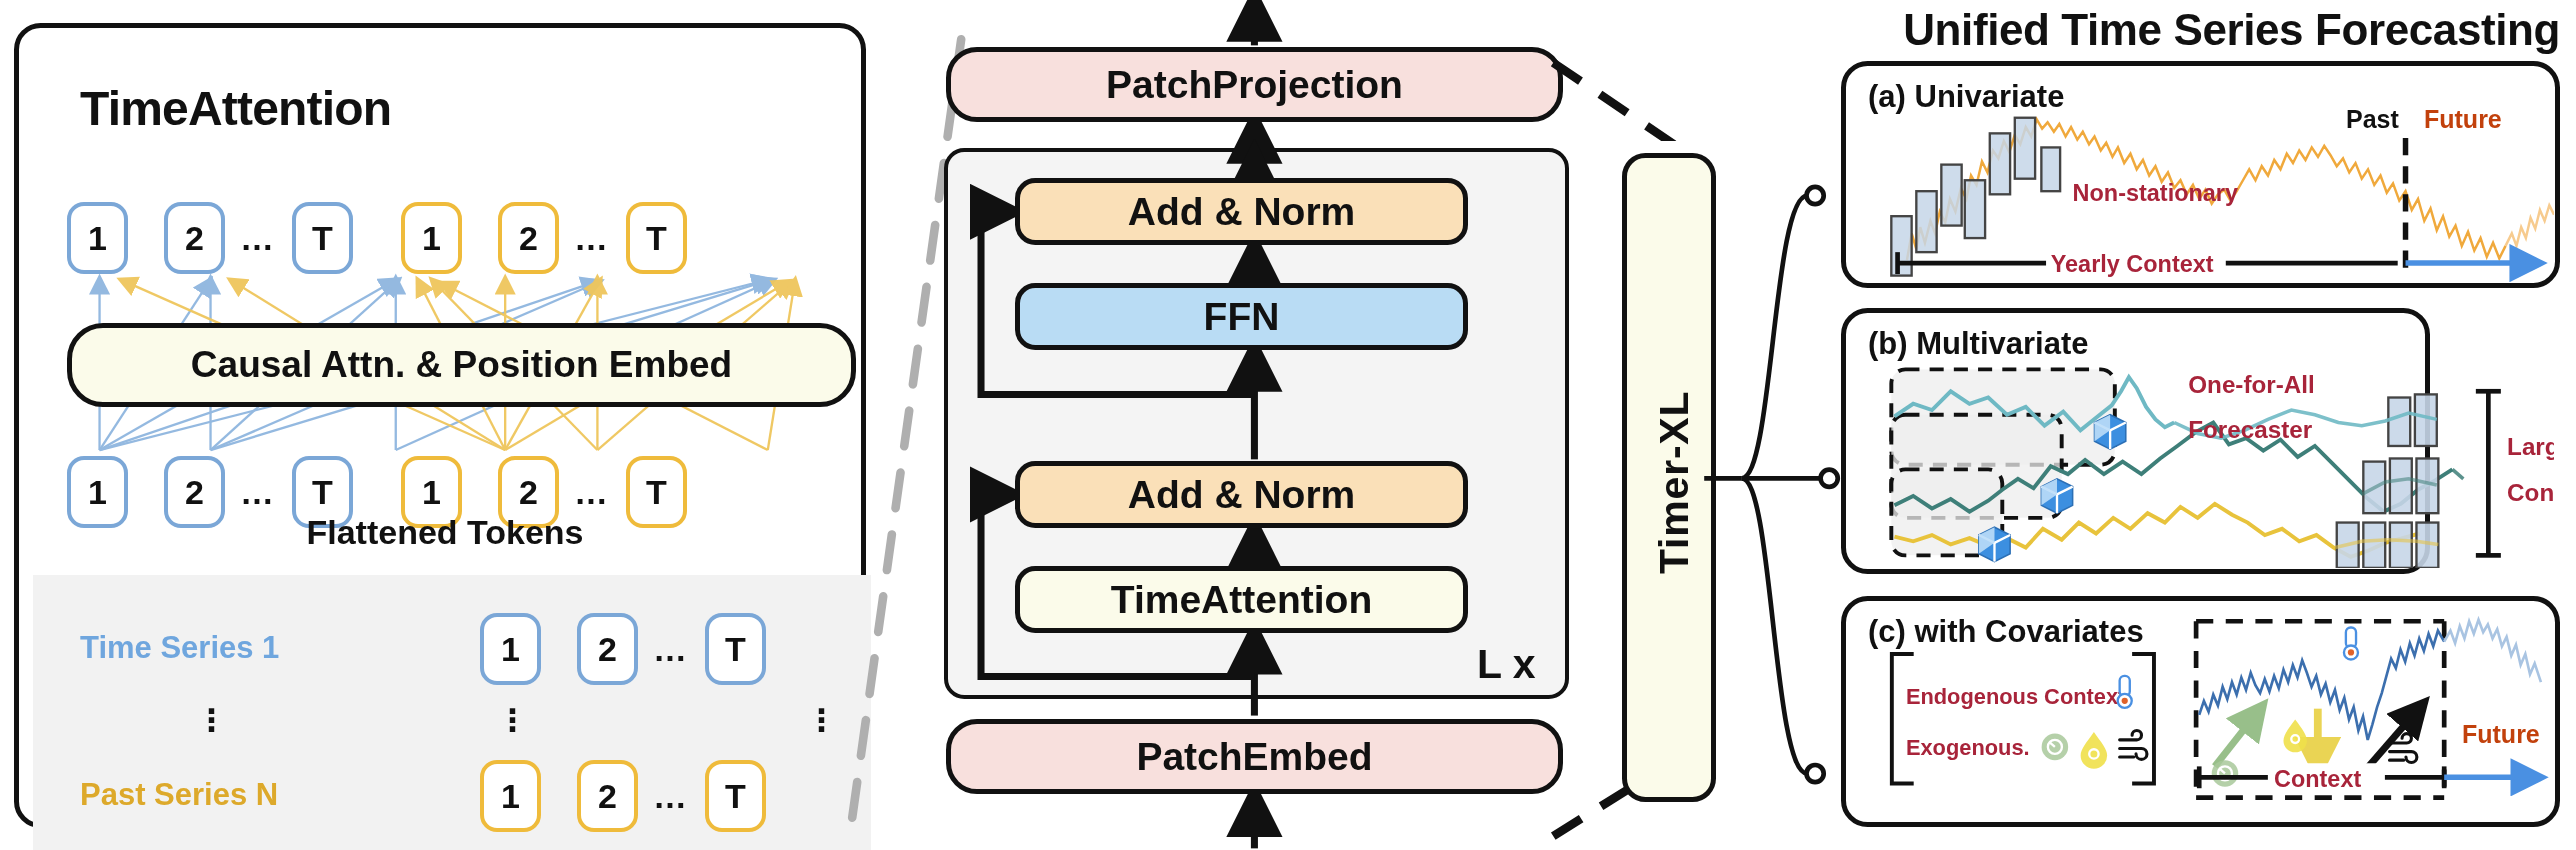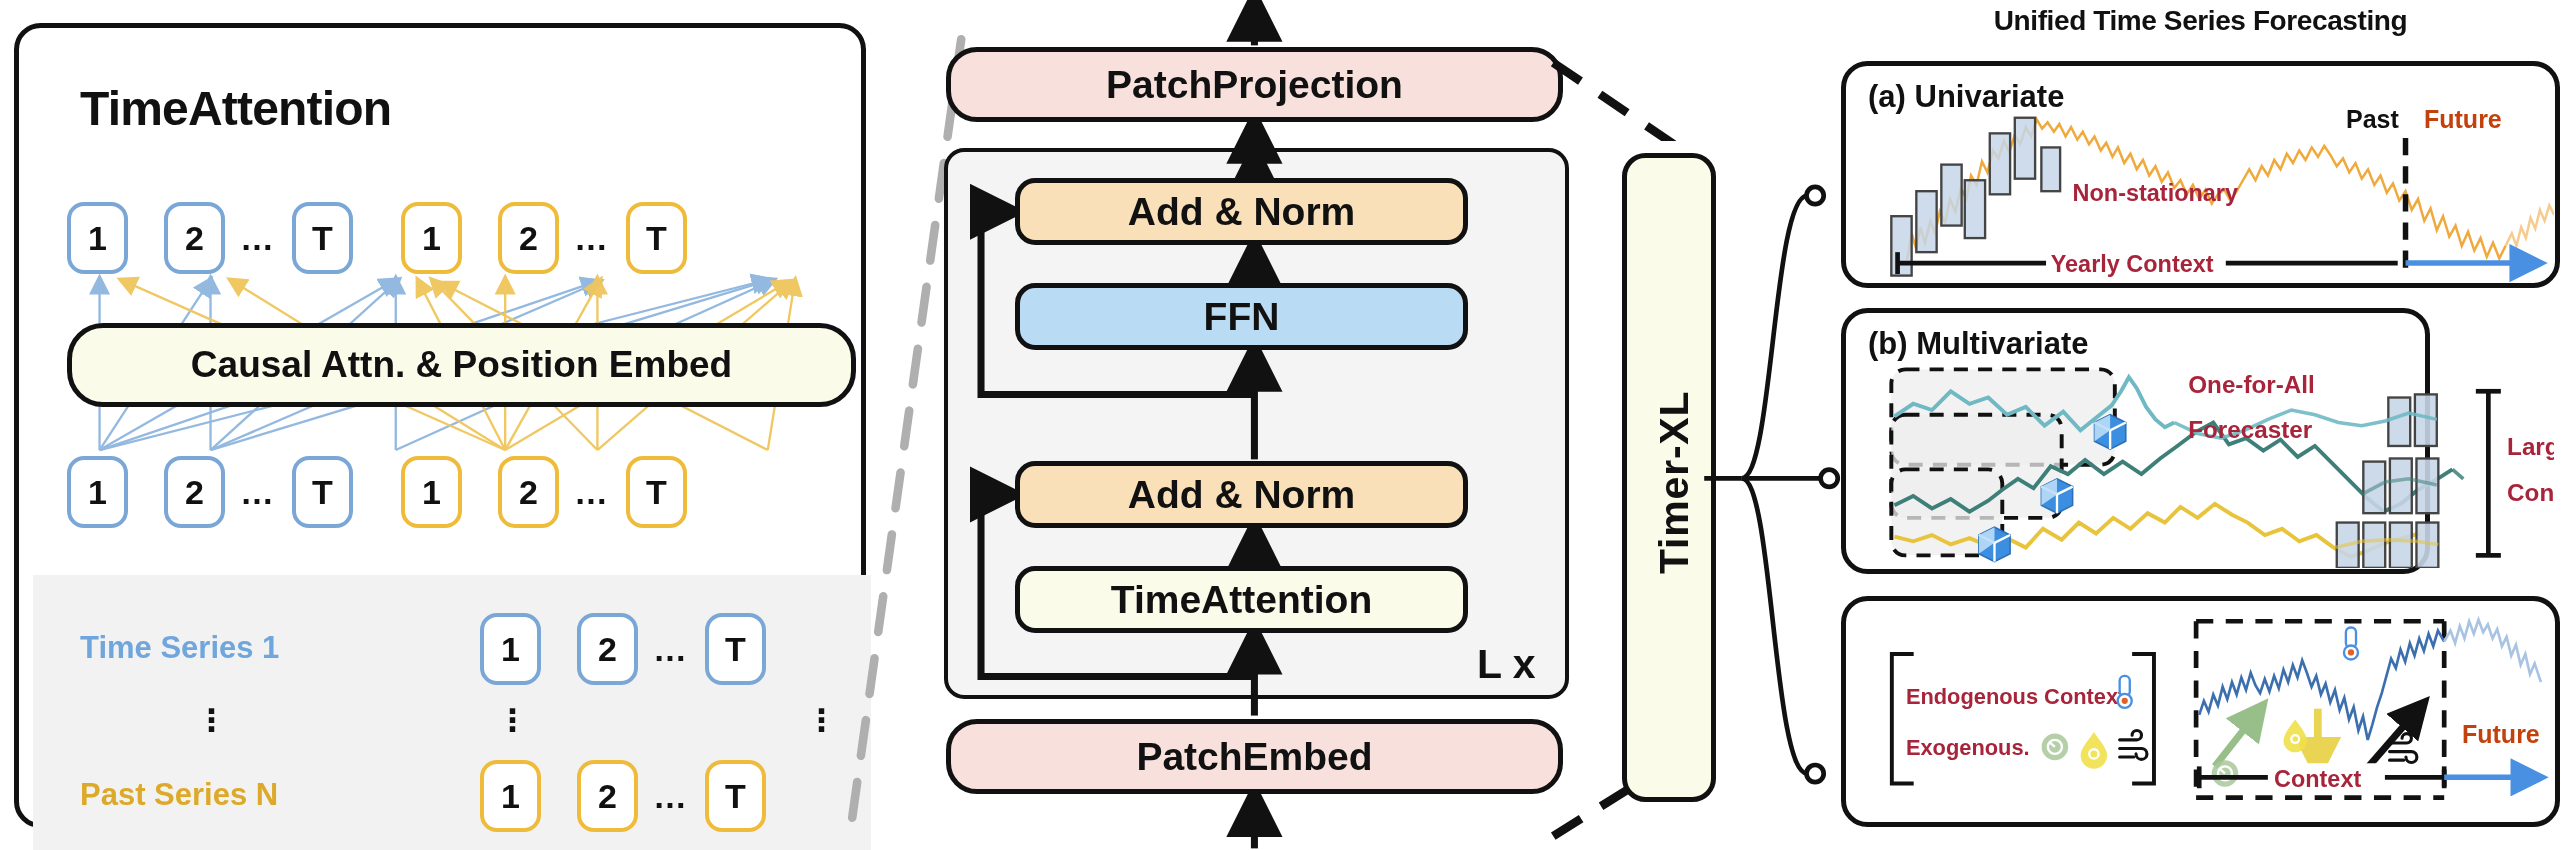--- a/index.html
+++ b/index.html
@@ -47,21 +47,21 @@
 
   
   #timerxl{left:1622px;top:153px;width:94px;height:649px;border:5.5px solid #111;border-radius:23.4px;
            background:#FBFBEA;box-sizing:border-box;}
   #timerxl-label{position:absolute;left:0;top:0;width:94px;height:649px;display:flex;
            align-items:center;justify-content:center;font-size:41px;font-weight:900;
            writing-mode:vertical-rl;transform:rotate(180deg);letter-spacing:0.8px;}
   #conn-svg{position:absolute;left:1704px;top:94px;width:141px;height:703px;pointer-events:none;}
 
   
-  #right-title{left:1841px;top:4.7px;width:719px;text-align:center;font-size:28px;font-weight:900;letter-spacing:-0.4px;}
+  #right-title{left:1841px;top:4.7px;width:719px;text-align:right;font-size:44px;font-weight:900;letter-spacing:-0.4px;}
   #pa{left:1841px;top:61px;width:719px;height:227px;border-radius:26.6px;}
   #pb{left:1841px;top:308px;width:589px;height:266px;border-radius:26.6px;}
   #pc{left:1841px;top:596px;width:719px;height:231px;border-radius:26.6px;}
   .plabel{position:absolute;font-size:31px;font-weight:800;}
   .bluetx{position:absolute;color:#c2410c;font-weight:800;}
   .blktx{position:absolute;color:#111;font-weight:800;}
   svg{display:block;}
 </style>
 </head>
 <body>
@@ -132,20 +132,21 @@
     <div class="dots">…</div>
     <div class="tok">T</div>
     <div class="gapx" style="width:48px"></div>
     <div class="tok y">1</div>
     <div class="gapx"></div>
     <div class="tok y">2</div>
     <div class="dots">…</div>
     <div class="tok y">T</div>
   </div>
 
+  <div class="abs" id="flat-label">Flattened Tokens</div>
 
   <div class="serieslbl" style="left:61px;top:602px;color:#6FA6DE;">Time Series 1</div>
   <div class="tokrow" style="left:461px;top:585px;">
     <div class="tok">1</div>
     <div class="gapx"></div>
     <div class="tok">2</div>
     <div class="dots">…</div>
     <div class="tok">T</div>
   </div>
 
@@ -358,20 +359,21 @@
     <line x1="806" y1="310" x2="838" y2="310" stroke="#111" stroke-width="6"></line>
 
     <text x="438" y="102" fill="#A8243A" font-size="31" font-weight="800" font-family="Liberation Sans, sans-serif">One-for-All</text>
     <text x="438" y="160" fill="#A8243A" font-size="31" font-weight="800" font-family="Liberation Sans, sans-serif">Forecaster</text>
     <text x="846" y="182" fill="#A8243A" font-size="31" font-weight="800" font-family="Liberation Sans, sans-serif">Larger</text>
     <text x="846" y="240" fill="#A8243A" font-size="31" font-weight="800" font-family="Liberation Sans, sans-serif">Context</text>
   </svg>
 </div>
 
 <div class="card" id="pc">
+  <div class="plabel" style="left:22px;top:12.5px;">(c) with Covariates</div>
   <svg style="position:absolute;left:0;top:0;width:708px;height:220px;" viewBox="0 0 906 282">
     <defs>
       <marker id="fc" markerWidth="7" markerHeight="7" refX="5" refY="3.5" orient="auto">
         <path d="M0,0 L7,3.5 L0,7 z" fill="#4A90E2"></path>
       </marker>
       <marker id="gn" markerWidth="6" markerHeight="6" refX="3" refY="3" orient="auto">
         <path d="M0,0 L6,3 L0,6 z" fill="#8DB97E"></path>
       </marker>
       <marker id="yl" markerWidth="6" markerHeight="6" refX="3" refY="3" orient="auto">
         <path d="M0,0 L6,3 L0,6 z" fill="#E9D24B"></path>

